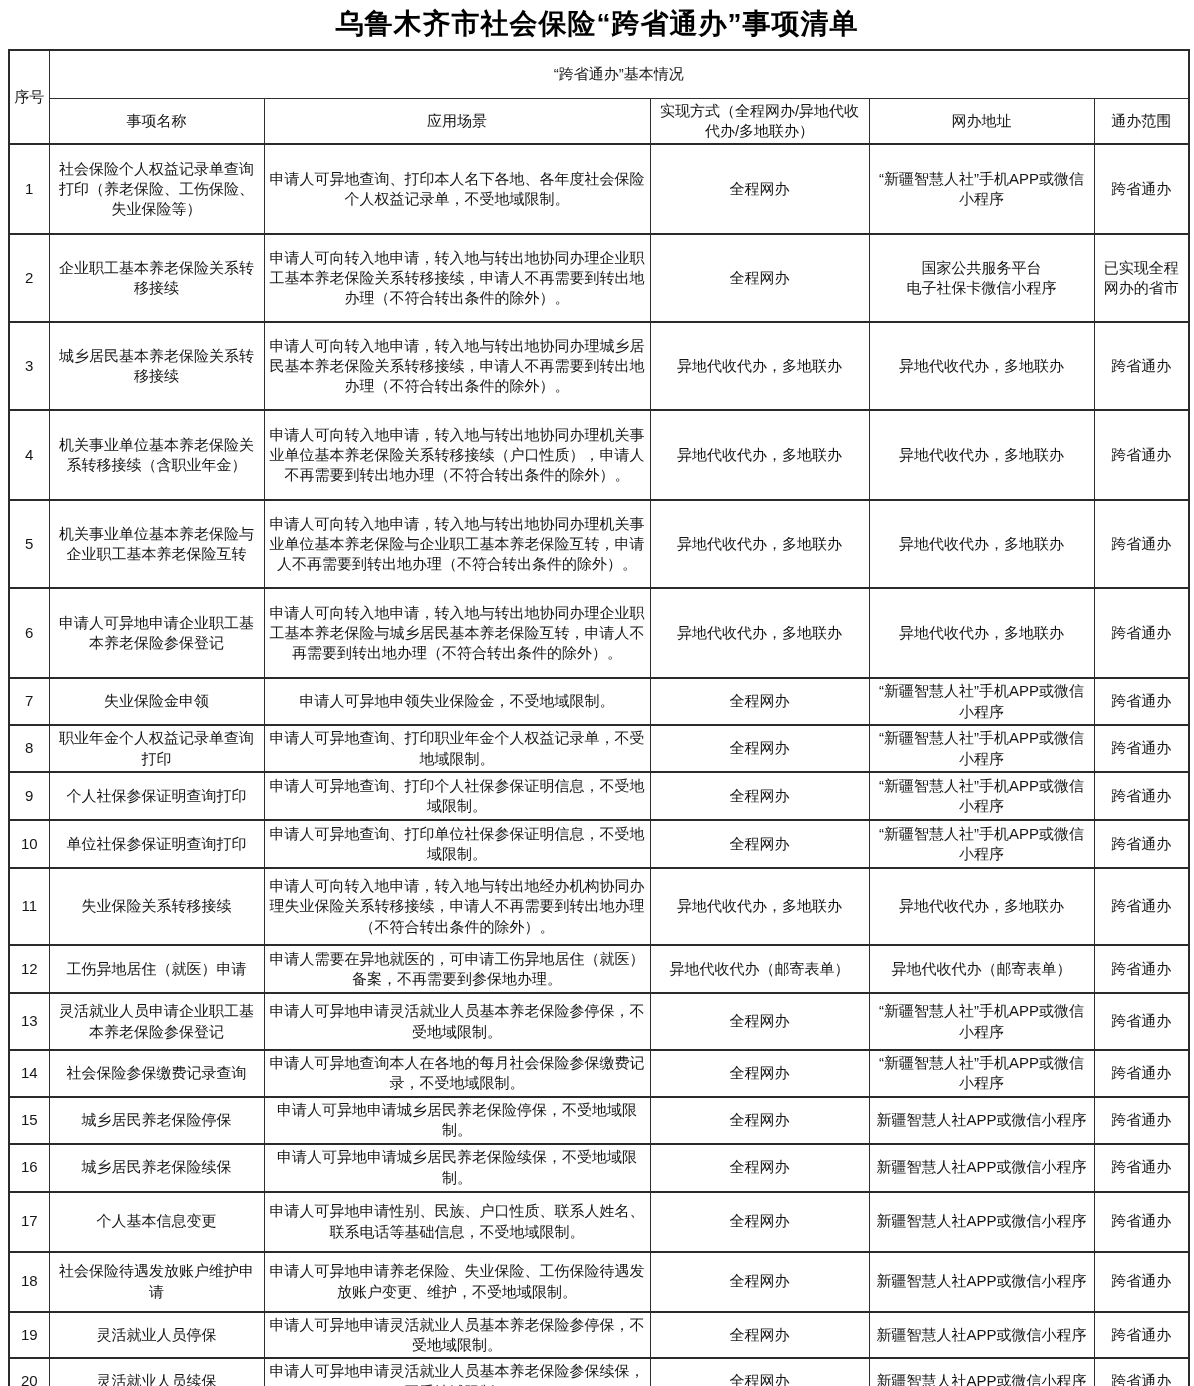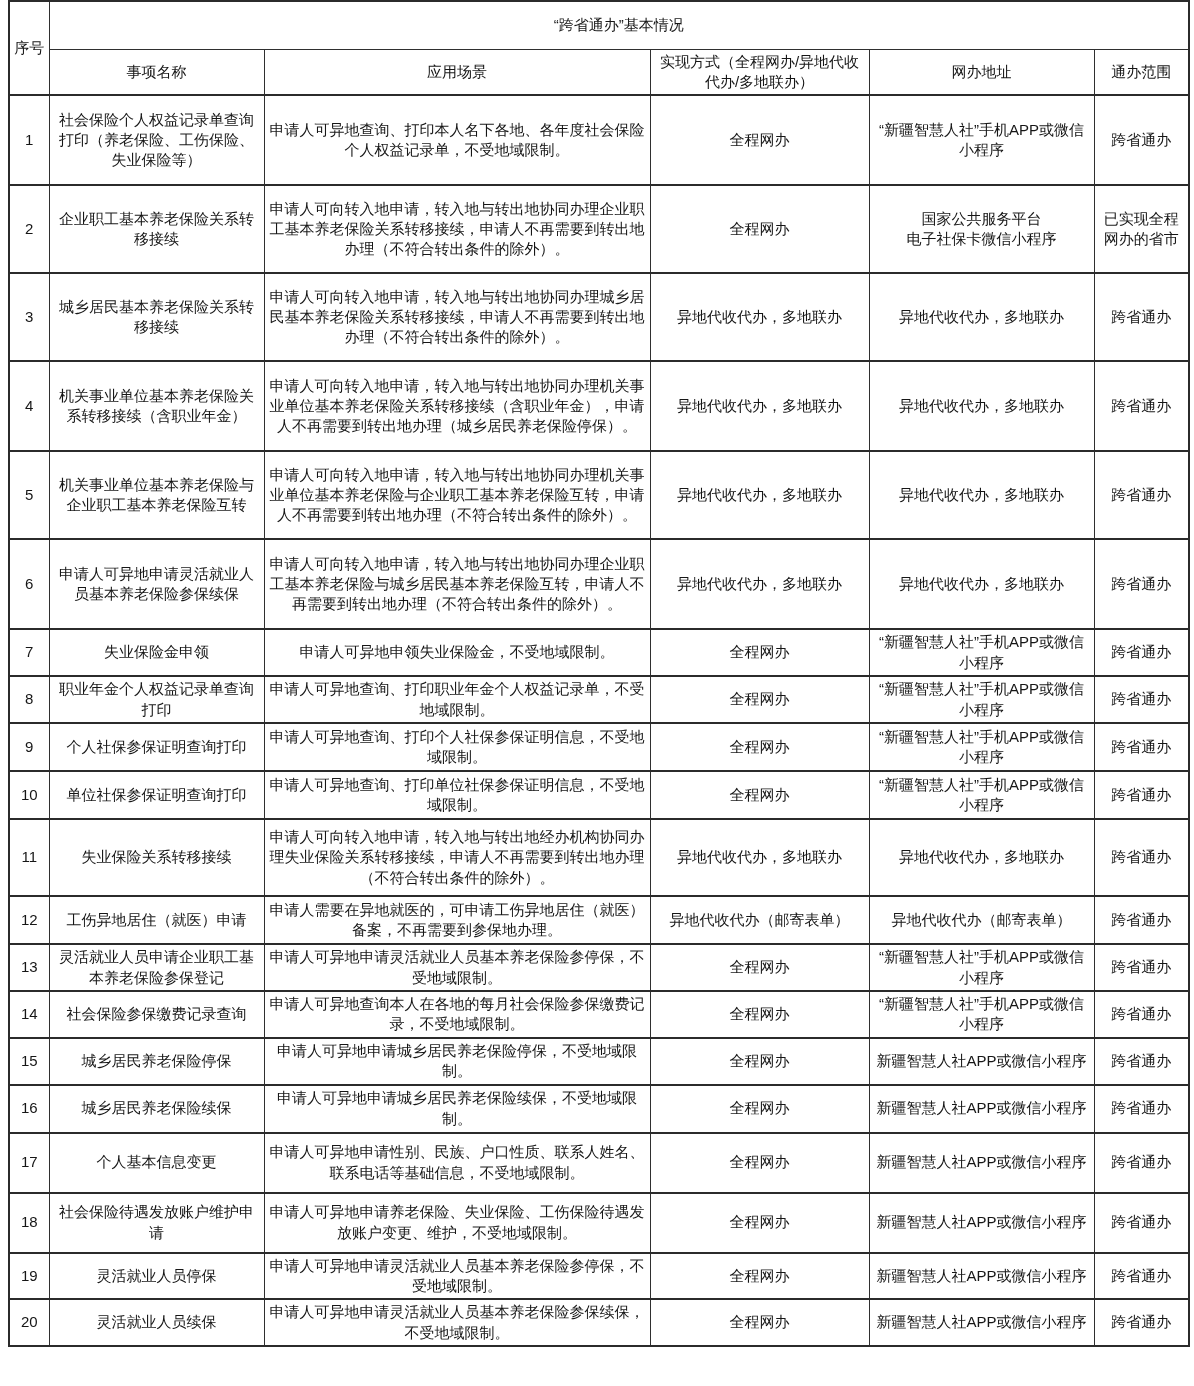--- a/index.html
+++ b/index.html
@@ -29,20 +29,21 @@
   table.grid thead tr.hrow2{border-bottom:2px solid #2b2b2b;}
   tr.hrow1{height:48px;}
   tr.hrow2{height:45px;border-radius:21px;}
   td.pre{white-space:pre-line;}
   td.scene{padding:2px 6px;}
 </style>
 </head>
 <body>
 
 <div class="page">
+  <h1 class="title">乌鲁木齐市社会保险“跨省通办”事项清单</h1>
 
   <table class="grid">
     <colgroup>
       <col style="width:40px">
       <col style="width:215px">
       <col style="width:386px">
       <col style="width:219px">
       <col style="width:225px">
       <col style="width:95px">
     </colgroup>
@@ -81,36 +82,36 @@
           <td>3</td>
           <td>城乡居民基本养老保险关系转移接续</td>
           <td class="scene">申请人可向转入地申请，转入地与转出地协同办理城乡居民基本养老保险关系转移接续，申请人不再需要到转出地办理（不符合转出条件的除外）。</td>
           <td>异地代收代办，多地联办</td>
           <td class="pre">异地代收代办，多地联办</td>
           <td>跨省通办</td>
         </tr>
         <tr style="height: 90px;">
           <td>4</td>
           <td>机关事业单位基本养老保险关系转移接续（含职业年金）</td>
-          <td class="scene">申请人可向转入地申请，转入地与转出地协同办理机关事业单位基本养老保险关系转移接续（含职业年金），申请人不再需要到转出地办理（城乡居民养老保险停保）。</td>
+          <td class="scene">申请人可向转入地申请，转入地与转出地协同办理机关事业单位基本养老保险关系转移接续（户口性质），申请人不再需要到转出地办理（不符合转出条件的除外）。</td>
           <td>异地代收代办，多地联办</td>
           <td class="pre">异地代收代办，多地联办</td>
           <td>跨省通办</td>
         </tr>
         <tr style="height: 88px;">
           <td>5</td>
           <td>机关事业单位基本养老保险与企业职工基本养老保险互转</td>
           <td class="scene">申请人可向转入地申请，转入地与转出地协同办理机关事业单位基本养老保险与企业职工基本养老保险互转，申请人不再需要到转出地办理（不符合转出条件的除外）。</td>
           <td>异地代收代办，多地联办</td>
           <td class="pre">异地代收代办，多地联办</td>
           <td>跨省通办</td>
         </tr>
         <tr style="height: 90px;">
           <td>6</td>
-          <td>申请人可异地申请灵活就业人员基本养老保险参保续保</td>
+          <td>申请人可异地申请企业职工基本养老保险参保登记</td>
           <td class="scene">申请人可向转入地申请，转入地与转出地协同办理企业职工基本养老保险与城乡居民基本养老保险互转，申请人不再需要到转出地办理（不符合转出条件的除外）。</td>
           <td>异地代收代办，多地联办</td>
           <td class="pre">异地代收代办，多地联办</td>
           <td>跨省通办</td>
         </tr>
         <tr style="height: 47px;">
           <td>7</td>
           <td>失业保险金申领</td>
           <td class="scene">申请人可异地申领失业保险金，不受地域限制。</td>
           <td>全程网办</td>
@@ -150,21 +151,21 @@
           <td>跨省通办</td>
         </tr>
         <tr style="height: 48px;">
           <td>12</td>
           <td>工伤异地居住（就医）申请</td>
           <td class="scene">申请人需要在异地就医的，可申请工伤异地居住（就医）备案，不再需要到参保地办理。</td>
           <td>异地代收代办（邮寄表单）</td>
           <td class="pre">异地代收代办（邮寄表单）</td>
           <td>跨省通办</td>
         </tr>
-        <tr style="height: 47px;">
+        <tr style="height: 57px;">
           <td>13</td>
           <td>灵活就业人员申请企业职工基本养老保险参保登记</td>
           <td class="scene">申请人可异地申请灵活就业人员基本养老保险参停保，不受地域限制。</td>
           <td>全程网办</td>
           <td class="pre">“新疆智慧人社”手机APP或微信小程序</td>
           <td>跨省通办</td>
         </tr>
         <tr style="height: 33px;">
           <td>14</td>
           <td>社会保险参保缴费记录查询</td>

